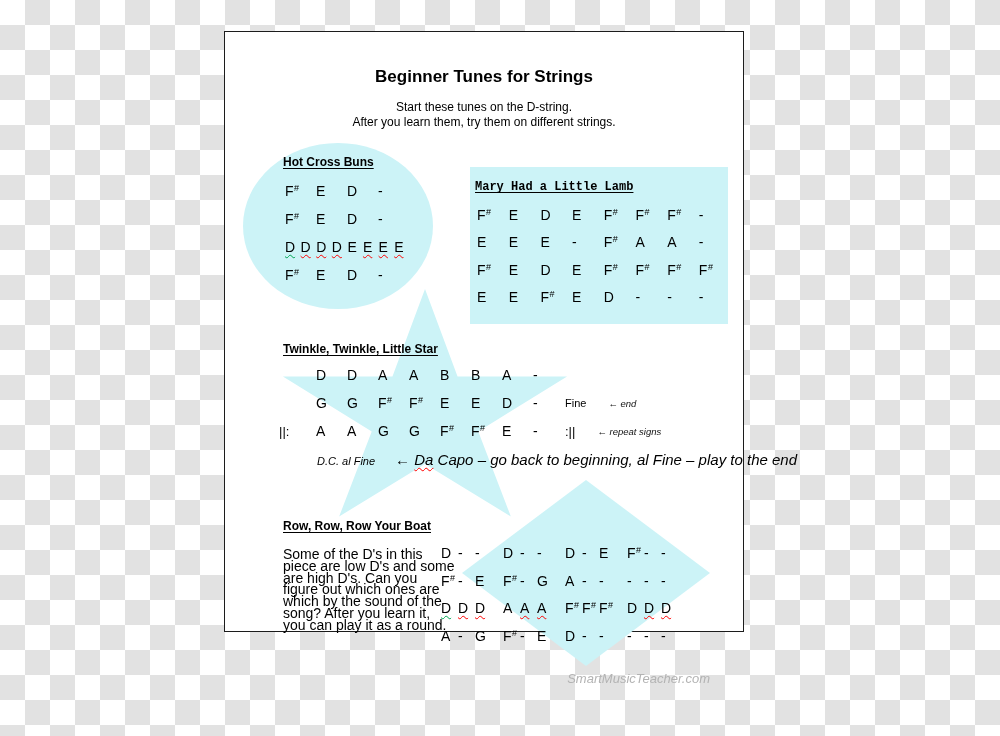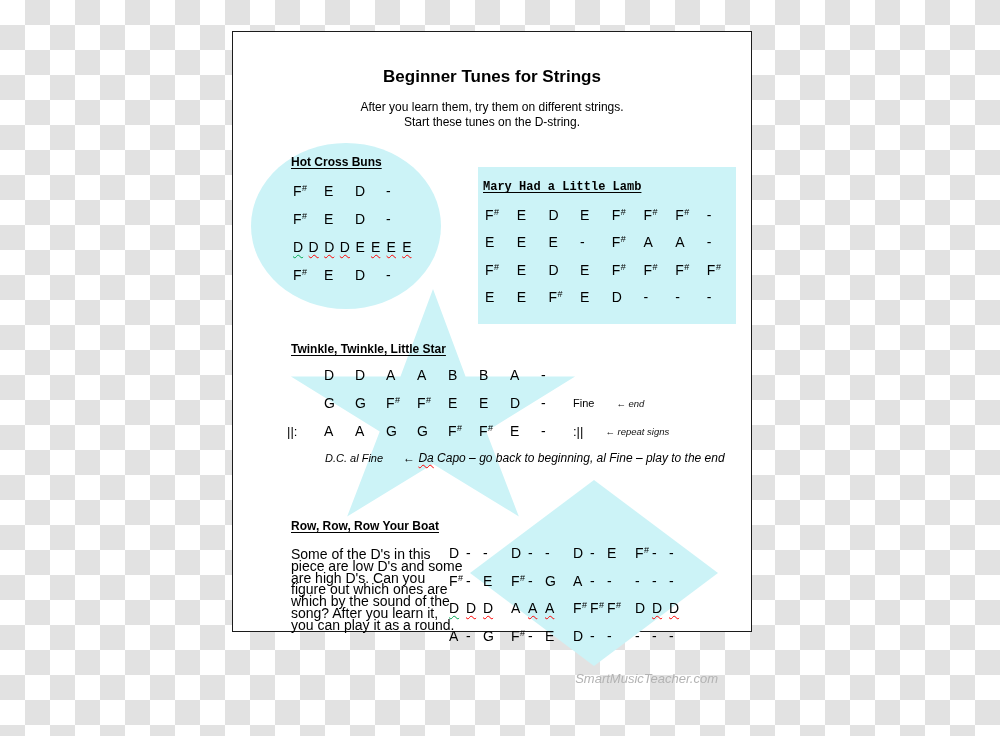--- a/index.html
+++ b/index.html
@@ -9,21 +9,21 @@
     color:#000;
   }
   
   .canvas{
     position:relative;width:1000px;height:736px;
     background:repeating-conic-gradient(#e2e2e2 0% 25%, #ffffff 0% 50%);
     background-size:50px 50px;
   }
   
   .page{
-    position:absolute;left:232px;top:31px;width:520px;height:601px;
+    position:absolute;left:224px;top:31px;width:520px;height:601px;
     background:#ffffff;border:1px solid #1c1c1c;box-sizing:border-box;
   }
   
   .shape{position:absolute;background:var(--shape-fill,#ccf3f7);z-index:0;}
   .shape.circle{left:18px;top:111px;width:190px;height:166px;border-radius:50%;}
   .shape.rect{left:245px;top:135px;width:258px;height:157px;}
   .shape.star{
     left:52px;top:257px;width:296px;height:250px;
     clip-path:polygon(50% 0%,61% 35%,98% 35%,68% 57%,79% 91%,50% 70%,21% 91%,32% 57%,2% 35%,39% 35%);
   }
@@ -59,21 +59,21 @@
   #mary-notes .tok{width:31.7px;}
 
   #tw-notes{left:54px;top:329px;}
   #tw-notes .pre{display:inline-block;width:37px;font-size:13px;}
   .fine-lbl{font-size:11px;margin-left:1px;}
   .rep-lbl{font-size:13px;margin-left:1px;}
   .ann-lbl{font-style:italic;font-size:9.5px;margin-left:22px;color:#111;}
 
   #dc-line{position:absolute;left:92px;top:419px;font-size:11px;white-space:nowrap;}
   #dc-label{font-style:italic;margin-top:31px;}
-  #dc-ann{font-style:italic;font-size:12px;margin-left:20px;}
+  #dc-ann{font-style:italic;font-size:15px;margin-left:20px;}
 
   #rb-para{position:absolute;left:58px;top:517px;font-size:14px;line-height:11.8px;}
   #rb-notes{left:216px;top:507px;}
   #rb-notes .note-row{height:27.7px;}
   #rb-notes .group{display:inline-block;width:52px;margin-right:10px;}
   #rb-notes .tok{width:17px;}
 
   .wavy-red{text-decoration-line:underline;text-decoration-style:wavy;
     text-decoration-color:var(--spell-red,#ff0000);text-decoration-thickness:1px;
     text-underline-offset:2px;text-decoration-skip-ink:none;}
@@ -92,22 +92,22 @@
 
     <div class="shape circle"></div>
     <div class="shape rect"></div>
     <div class="shape star"></div>
     <div class="shape diamond"></div>
 
     <div class="layer">
 
       <div class="doc-title">Beginner Tunes for Strings</div>
       <div class="subtitle">
+        <div>Start these tunes on the D-string.</div>
         <div>After you learn them, try them on different strings.</div>
-        <div>Start these tunes on the D-string.</div>
       </div>
 
       <div class="sec-title" id="hcb-title">Hot Cross Buns</div>
       <div class="notes" id="hcb-notes">
           <div class="note-row">
             <span class="tok"><span class="tk">F<sup>#</sup></span></span>
             <span class="tok"><span class="tk">E</span></span>
             <span class="tok"><span class="tk">D</span></span>
             <span class="tok"><span class="tk">-</span></span>
           </div>

